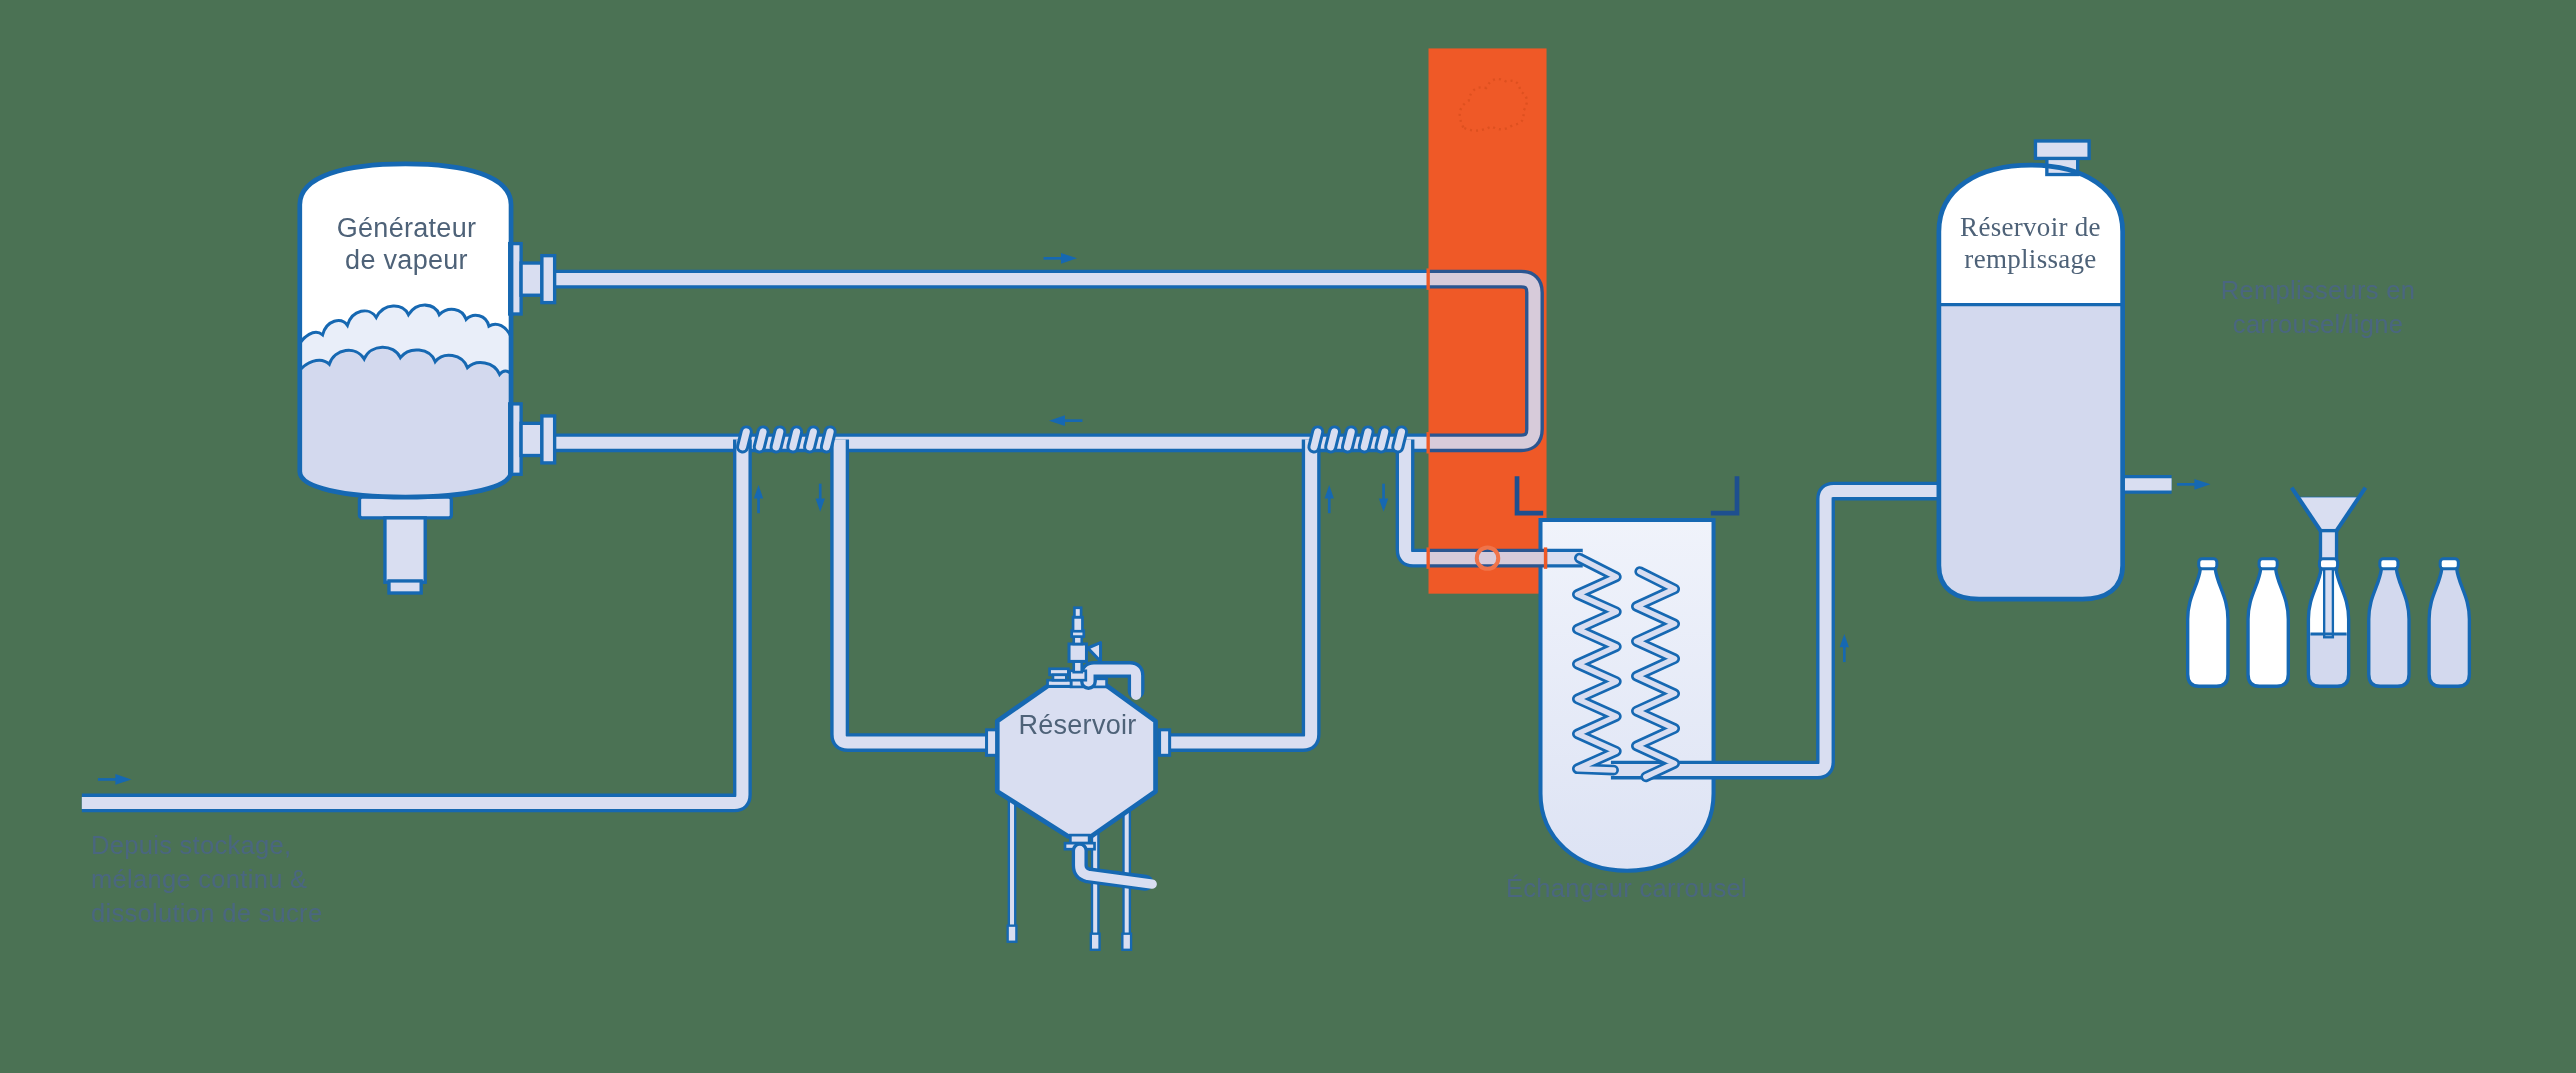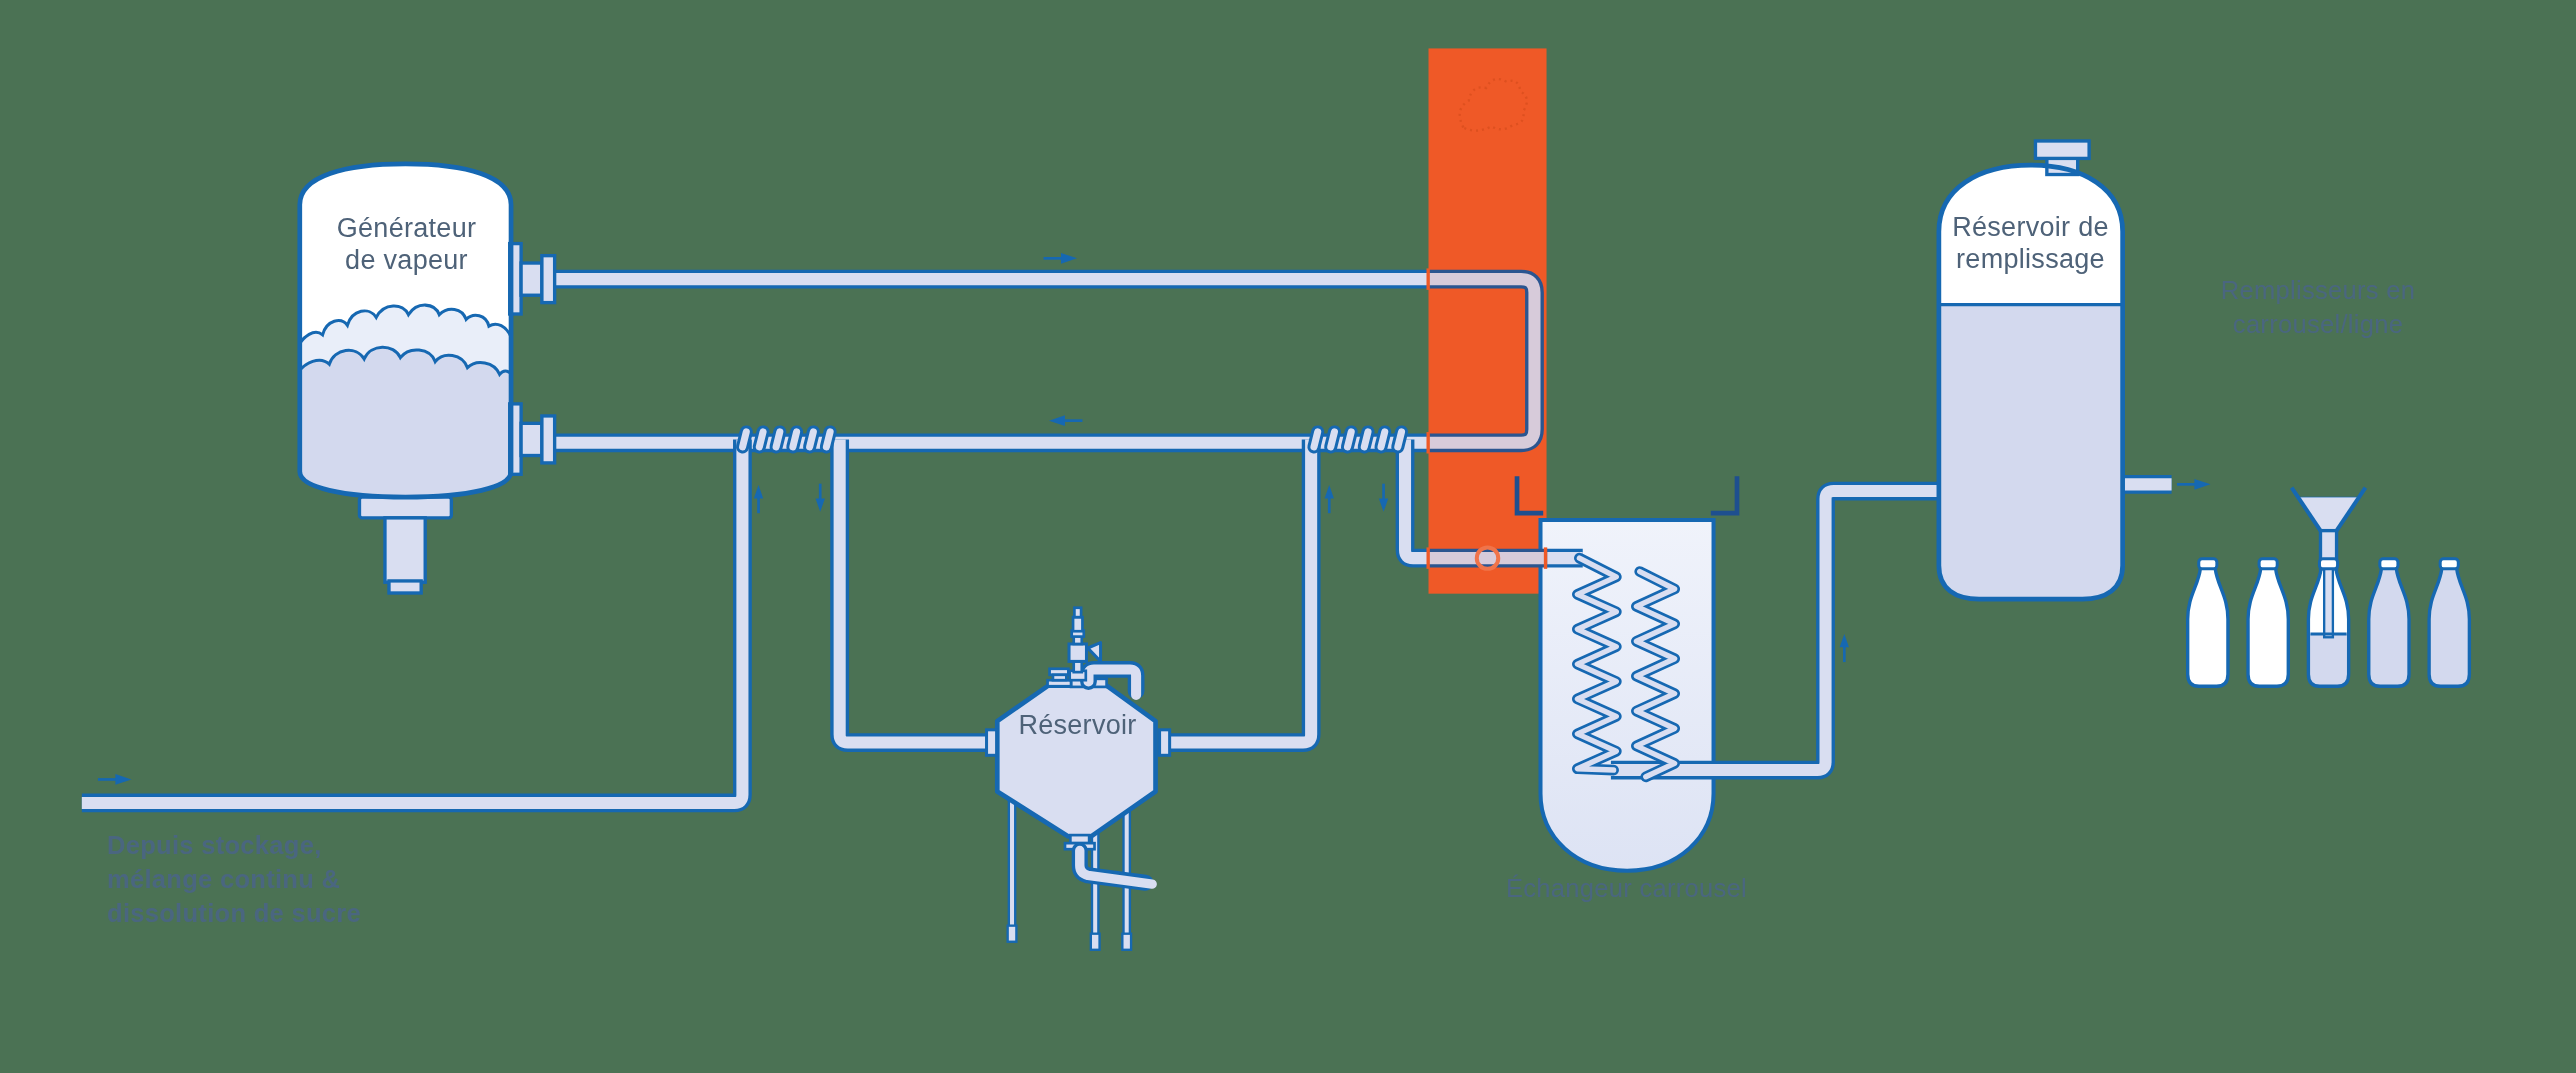--- a/index.html
+++ b/index.html
@@ -299,26 +299,26 @@
           <polygon points="0,-8 24,0 0,8" class="arrow-head"></polygon>
     </g>
   </g>
 </svg>
 
 <div class="txt vessel-label" style="left:299px;top:213px;width:215px;">Générateur
 de vapeur</div>
 
 <div class="txt vessel-label" style="left:970px;top:710px;width:215px;">Réservoir</div>
 
-<div class="txt vessel-label" style="left:1923px;top:212px;width:215px;">Réservoir de
+<div class="txt vessel-label" style="left:1923px;top:212px;width:215px;font-family:Liberation Serif, serif;">Réservoir de
 remplissage</div>
 
 <div class="txt caption" style="left:1479px;top:871px;width:295px;">Échangeur carrousel</div>
 
 <div class="txt caption" style="left:2184px;top:245px;width:268px;margin-top:28px;">Remplisseurs en
 carrousel/ligne</div>
 
-<div class="txt caption left" style="left:107px;top:828px;width:376px;font-weight:bold;">Depuis stockage,
+<div class="txt caption left" style="left:91px;top:828px;width:376px;">Depuis stockage,
 mélange continu &amp;
 dissolution de sucre</div>
 
 </div>
 
 
 </body></html>

